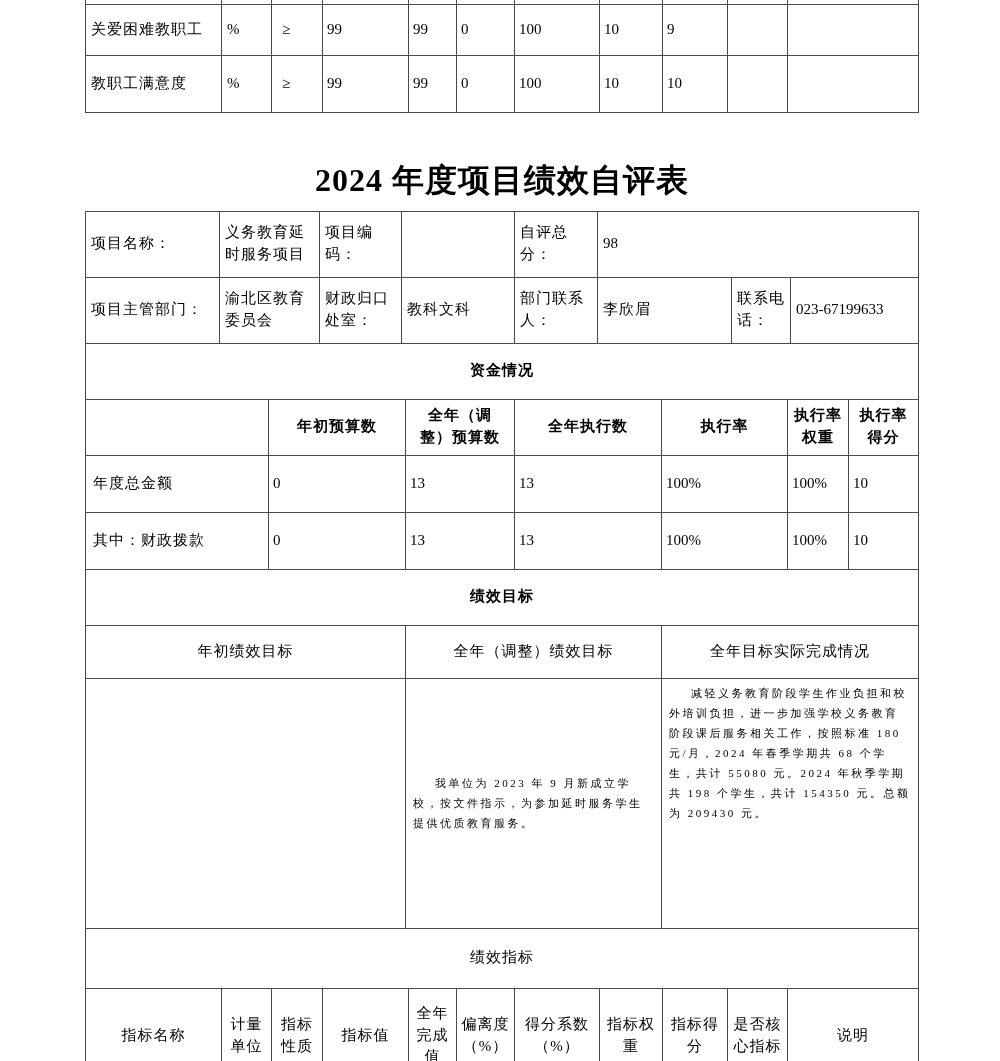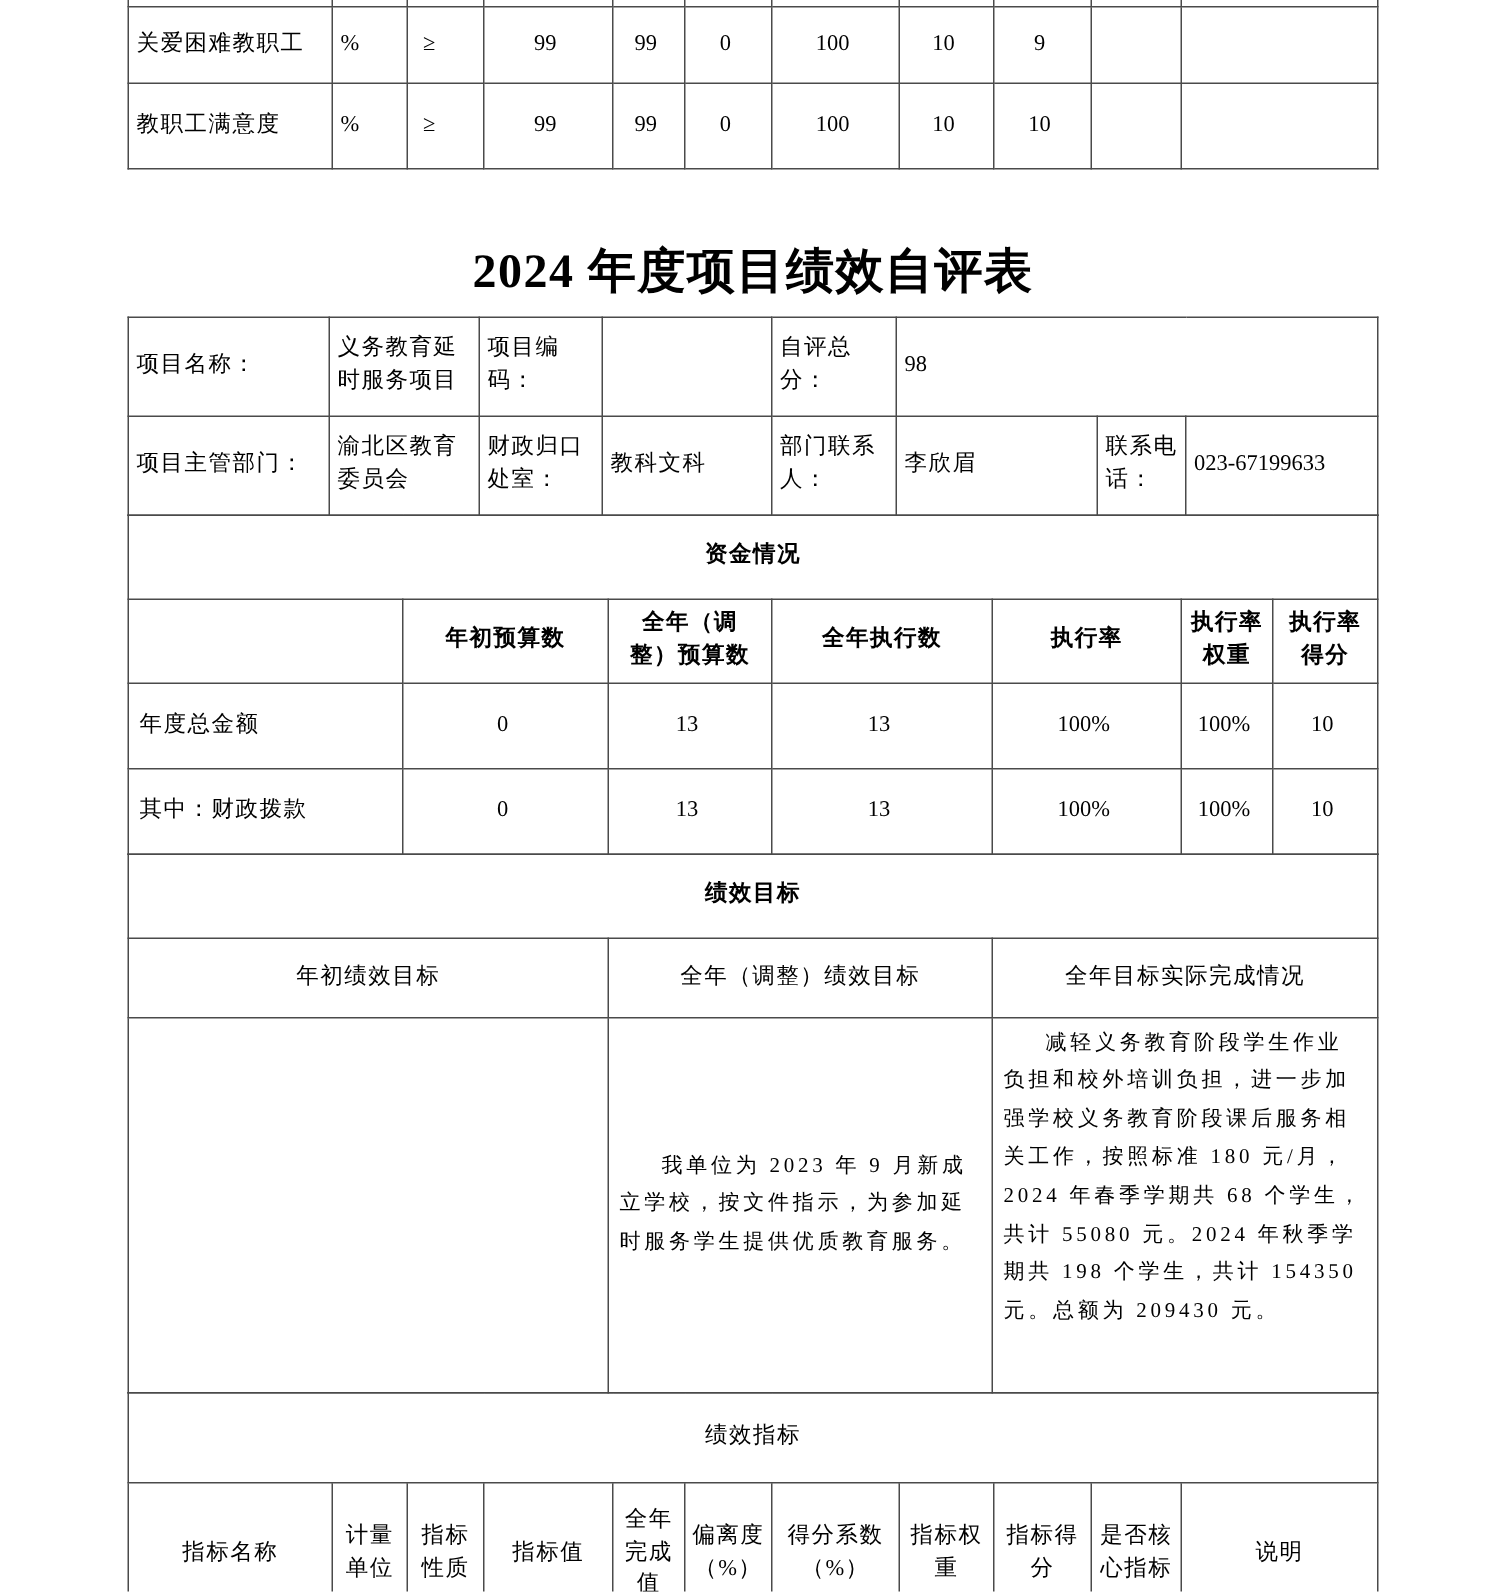--- a/index.html
+++ b/index.html
@@ -39,27 +39,27 @@
   tr.h66 { height: 66px; }
   tr.h56 { height: 56px; font-weight: bold; }
   tr.h53 { height: 53px; }
   tr.h250{ height: 250px; }
   tr.h60 { height: 60px; }
   tr.h95 { height: 95px; }
 
   tr.sliver td { padding: 0; height: 4px; border-top: none; }
 
   .c   { text-align: center; }
-  .num { text-align: center; padding-right: 8px; letter-spacing: 0; }
+  .num { text-align: left; padding-right: 8px; letter-spacing: 0; }
   .lbl { padding-left: 5px; }
   .pl8 { padding-left: 10px; }
   .lat { letter-spacing: 0; }
 
   .para {
-    font-size: 14px;
+    font-size: 11px;
     letter-spacing: 2.5px;
     line-height: 1.83;
     padding: 4px 7px;
   }
   .indent2 { text-indent: 2em; }
   .vtop { vertical-align: top; }
 
   .title-wrap {
     height: 98px;
     display: flex;

